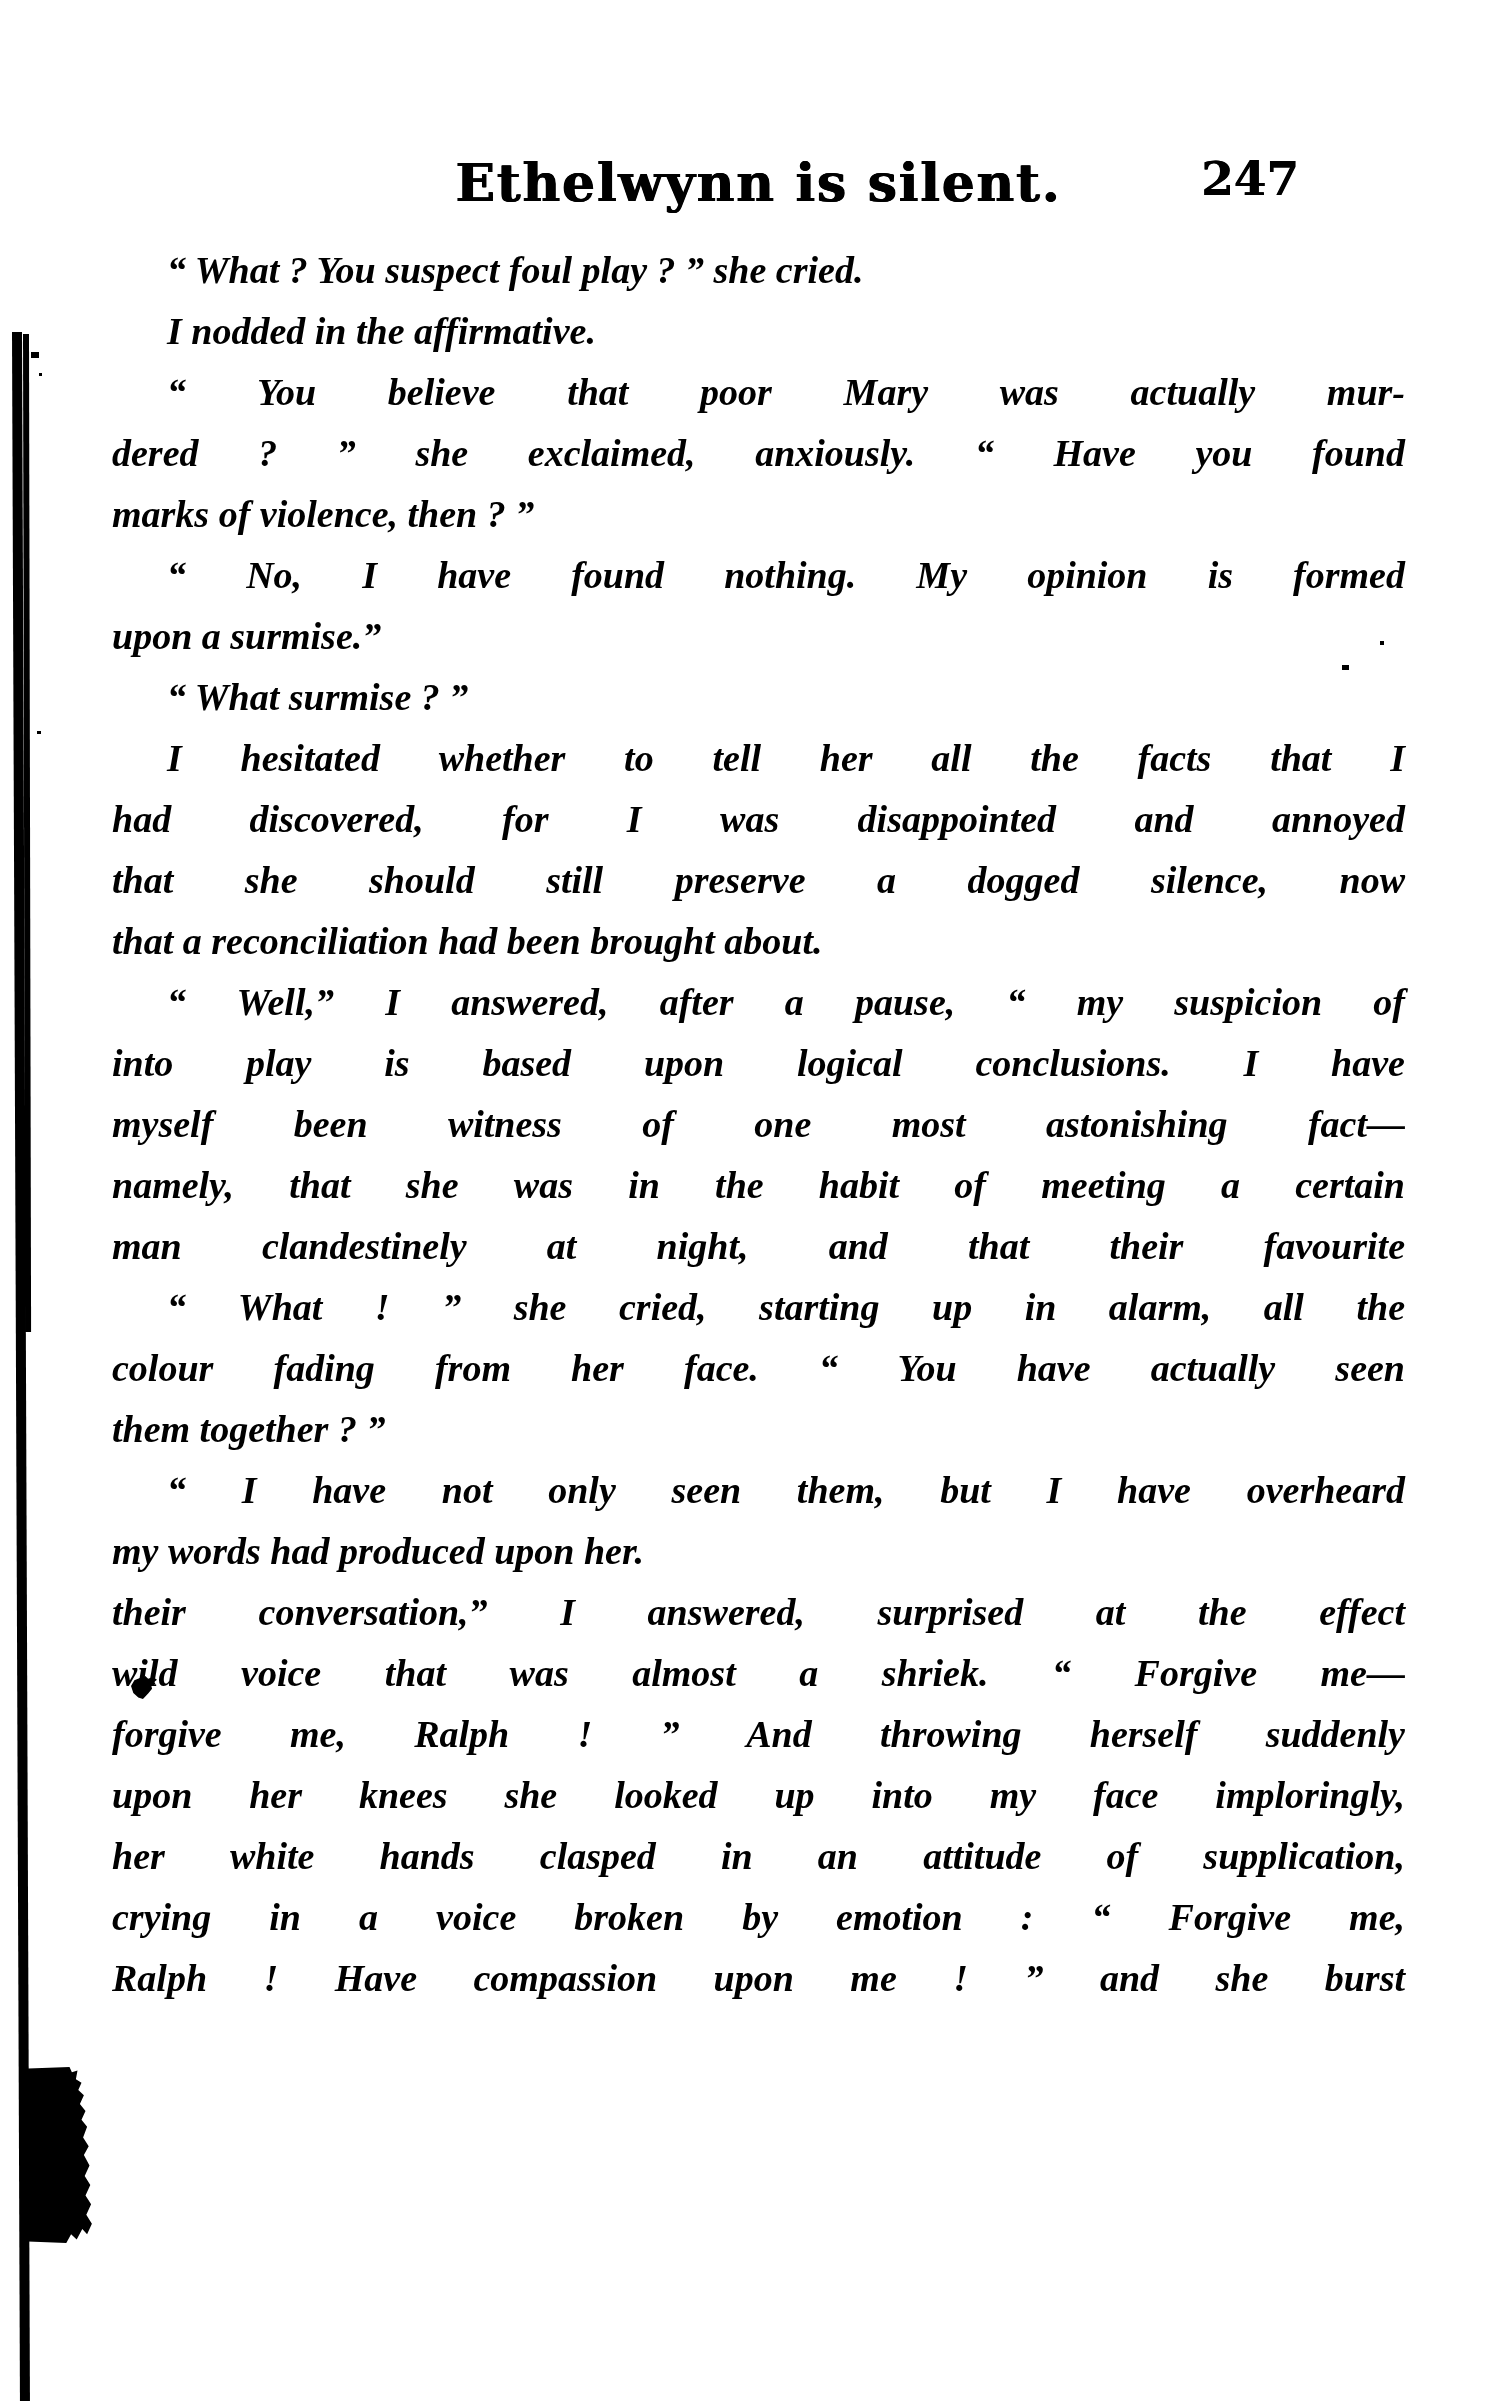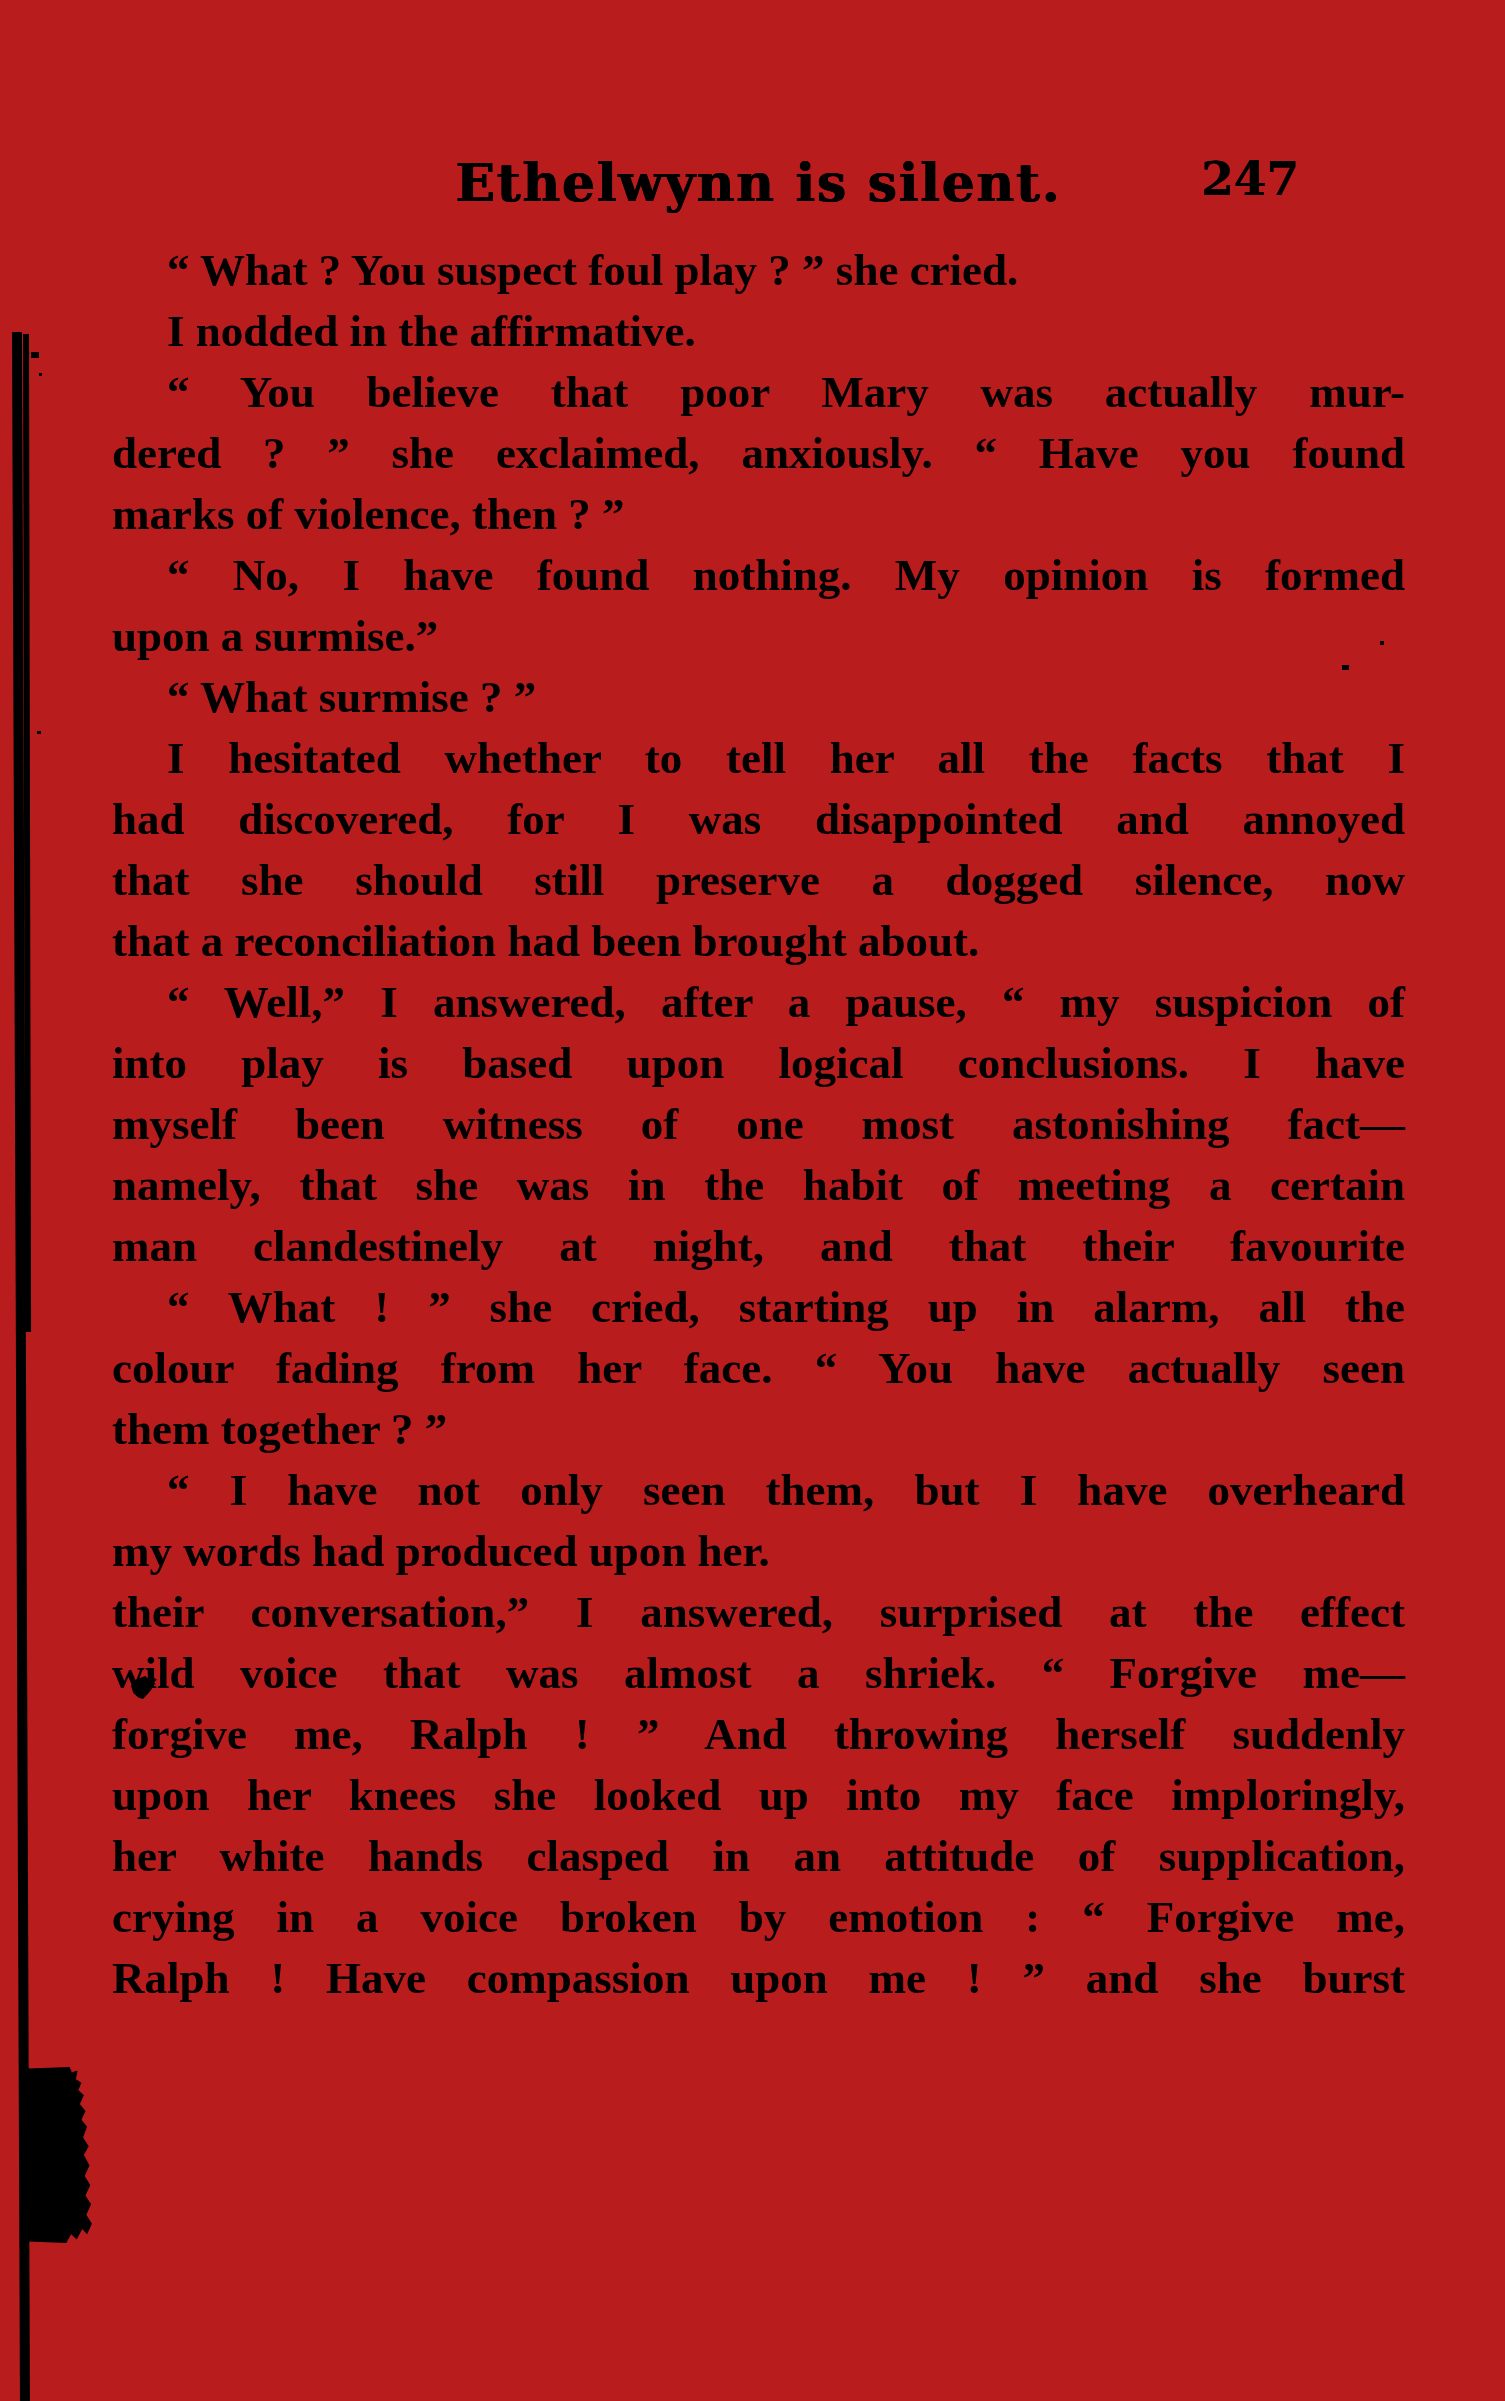--- a/index.html
+++ b/index.html
@@ -1,20 +1,20 @@
 <!DOCTYPE html>
 <html style="font-size:13.8px"><head>
 <meta charset="utf-8">
 <style>
   html, body { margin: 0; padding: 0; background: #e8e8e8; }
   .page {
     position: relative;
     width: 1506px;
     height: 2401px;
-    background: #b91c1c;
+    background: #ffffff;
     overflow: hidden;
     font-family: "Liberation Serif", serif;
     color: #000000;
   }
   
   .header-title {
     position: absolute;
     left: 112px;
     top: 152px;
     width: 1293px;
@@ -38,26 +38,27 @@
   
   .body-text {
     position: absolute;
     left: 112px;
     top: 240px;
     width: 1293px;
   }
   .line {
     height: 61px;
     line-height: 61px;
-    font-size: 45px;
+    font-size: 38px;
     font-weight: 700;
     white-space: normal;
     overflow: visible;
     text-align: left;
     text-align-last: left;
+    font-style: italic;
   }
   .line.just {
     text-align: justify;
     text-align-last: justify;
   }
   .line.indent { padding-left: 55px; }
   .line.just.indent { padding-left: 55px; width: 1238px; }
   
   .artifact { position: absolute; background: #000000; }
   .gutter-bar-main {

